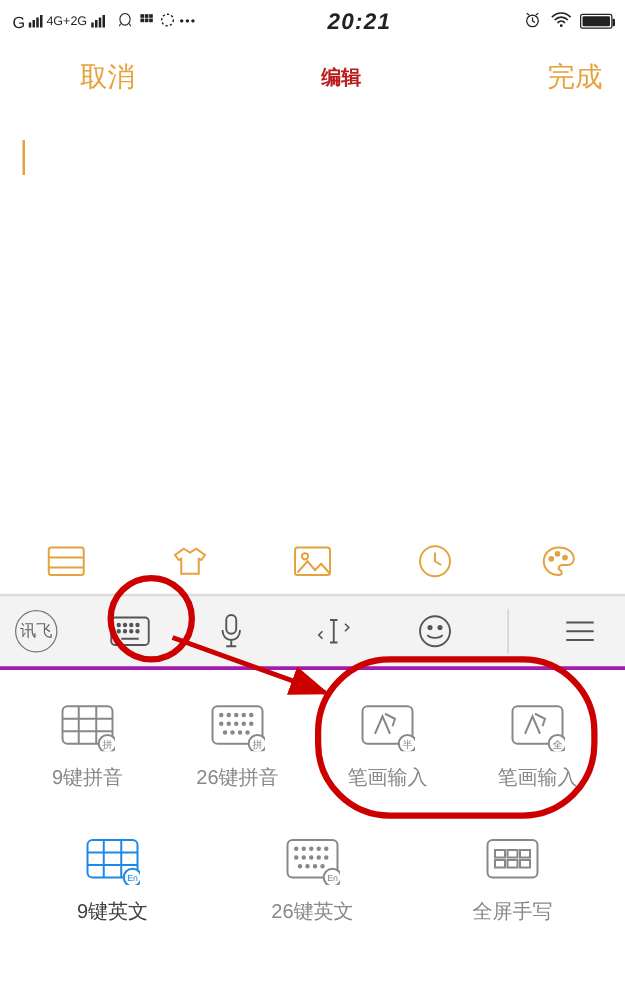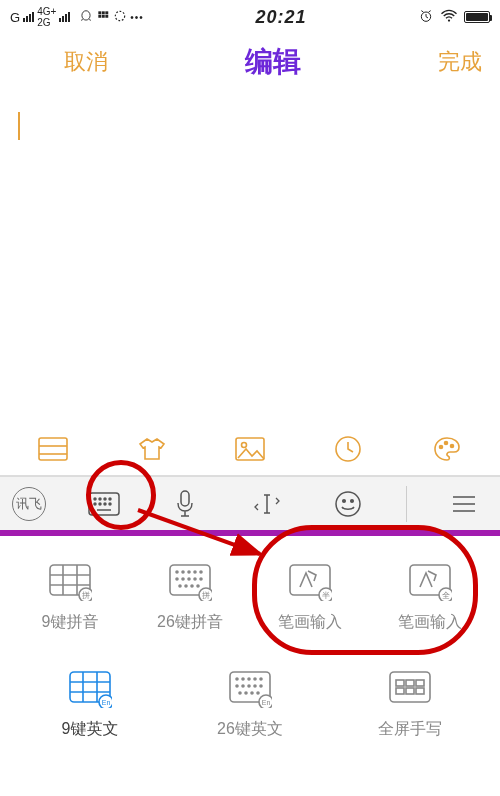--- a/index.html
+++ b/index.html
@@ -18,41 +18,41 @@
     height: 34px;
     display: flex;
     align-items: center;
     padding: 0 10px;
     font-size: 13px;
     color: #222;
   }
   .status-left { display: flex; align-items: center; gap: 3px; }
   .status-center { flex: 1; text-align: center; font-size: 18px; font-weight: 600; letter-spacing: 1px; font-style: italic; }
   .status-right { display: flex; align-items: center; gap: 6px; }
-  .two-line { display:flex; flex-direction:column; line-height:1; font-size:10px;}
+  .two-line { display:flex; flex-direction:row; line-height:1; font-size:10px;}
   .two-line span { line-height:1.1;}
   .bars { display:inline-flex; align-items:flex-end; gap:1px; }
   .bars i { width:2px; background:#222; display:block;}
   .bars i:nth-child(1){height:4px;} .bars i:nth-child(2){height:6px;}
   .bars i:nth-child(3){height:8px;} .bars i:nth-child(4){height:10px;}
   .battery { width:26px; height:12px; border:1px solid #222; border-radius:2px; position:relative; }
   .battery::after { content:""; position:absolute; right:-3px; top:3px; width:2px; height:6px; background:#222; border-radius:0 1px 1px 0;}
   .battery .fill { position:absolute; left:1px; top:1px; bottom:1px; width:90%; background:#222; border-radius:1px;}
 
   
   .header {
     height: 56px;
     display: flex;
     align-items: center;
     justify-content: space-between;
     padding: 0 18px;
     margin-left: 46px;
   }
   .header .btn { font-size: 22px; color: #e6a23c; }
-  .header .title { font-size: 28px; font-weight: 700; color: #6d28d9; }
+  .header .title { font-size: 16px; font-weight: 700; color: #b91c1c; }
 
   
   .editor {
     height: 332px;
     padding: 22px 18px;
     background: #fff;
   }
   .cursor {
     width: 2px;
     height: 28px;
@@ -74,21 +74,21 @@
   .tool svg { stroke: #e6a23c; fill:none; stroke-width:1.6; }
 
   
   .kbd-tabs {
     height: 60px;
     background: #f3f3f3;
     display: flex;
     align-items: center;
     justify-content: space-between;
     padding: 0 12px;
-    border-bottom: 6px solid #a21caf;
+    border-bottom: 3px solid #a21caf;
     border-top: 1px solid #dcdcdc;
   }
   .kbd-tabs .tab { color:#555; width:48px; height:48px; display:flex; align-items:center; justify-content:center;}
   .kbd-tabs svg { stroke:#555; fill:none; stroke-width:1.5; }
   .tab.logo { border:1.5px solid #777; border-radius:50%; width:34px; height:34px; font-size:13px; color:#666; }
   .vline { width:1px; height:36px; background:#ccc;}
 
   
   .input-grid {
     padding: 26px 10px 30px 10px;

